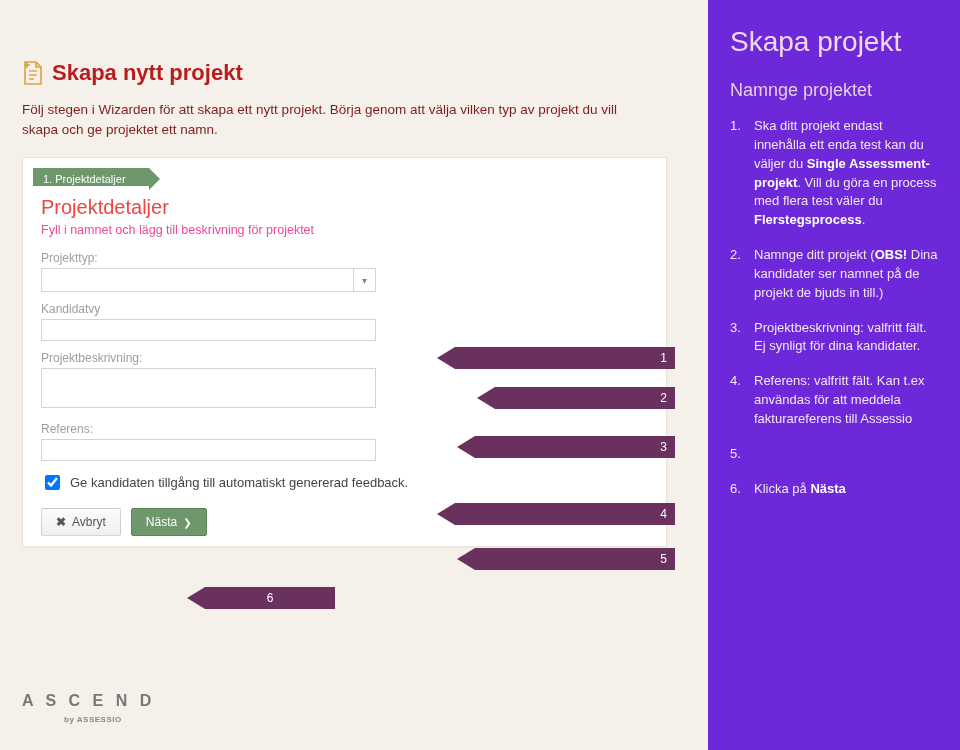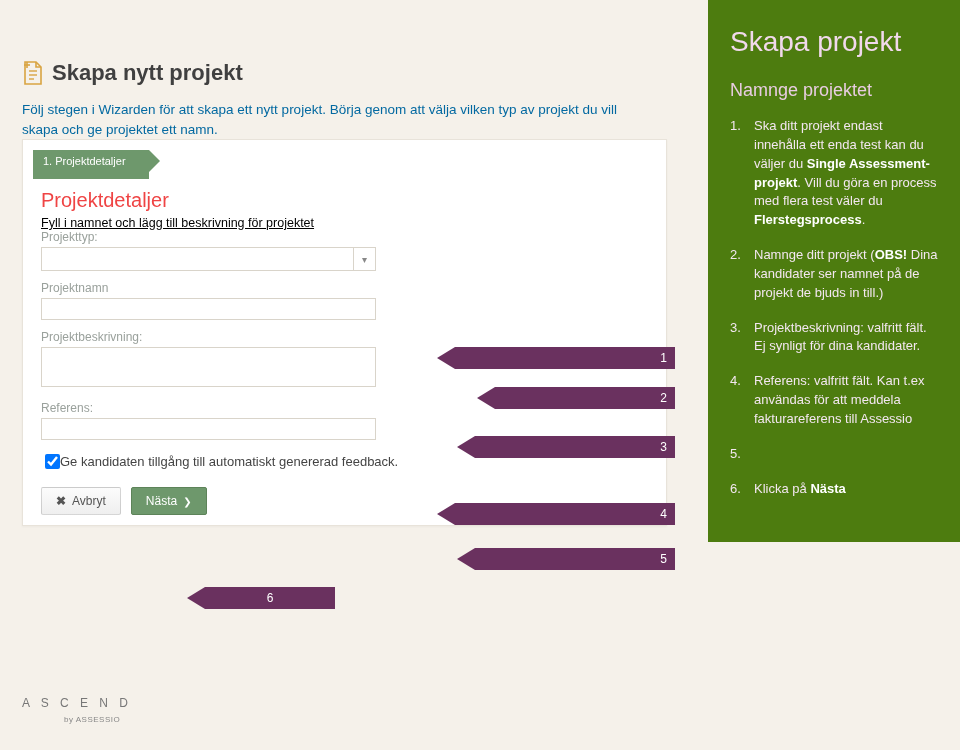--- a/index.html
+++ b/index.html
@@ -13,47 +13,48 @@
   }
   .left-col {
     position: absolute;
     left: 22px;
     top: 60px;
     width: 650px;
   }
   .page-title {
     font-size: 22px;
     font-weight: 600;
-    color: #404040;
+    color: #b91c1c;
     display: flex;
     align-items: center;
     gap: 8px;
     margin-bottom: 14px;
   }
   .doc-icon {
     width: 22px;
     height: 26px;
     position: relative;
   }
   .intro-text {
     font-size: 13.5px;
-    color: #0369a1;
+    color: #7f1d1d;
     line-height: 1.45;
+    margin-bottom: 18px;
     max-width: 630px;
   }
   .form-card {
     background: #ffffff;
     width: 645px;
     border: 1px solid #e8e3da;
     padding: 0 0 10px 0;
     box-shadow: 0 1px 2px rgba(0,0,0,0.04);
   }
   .wizard-step-label {
     width: 116px;
-    height: 29px;
+    height: 18px;
     background: #6e986c;
     color: #fff;
     font-size: 11px;
     line-height: 22px;
     padding-left: 10px;
     position: relative;
     margin: 10px 0 10px 10px;
   }
   .wizard-step-label::after {
     content: "";
@@ -66,23 +67,22 @@
     border-left: 11px solid #6e986c;
   }
   .section-heading {
     font-size: 20px;
     font-weight: 300;
     color: #ef4444;
     margin: 8px 0 4px 18px;
   }
   .section-sub {
     font-size: 12.5px;
-    color: #000000;
-    margin: 0 0 0 18px;
-    text-decoration: underline;
+    color: #ec4899;
+    margin: 0 0 14px 18px;
   }
   .field-group { margin: 0 0 10px 18px; }
   .field-label {
     font-size: 12px;
     color: #9aa19c;
     margin-bottom: 3px;
     display: block;
   }
   .text-input, .select-input, .textarea-input {
     border: 1px solid #d9d4ca;
@@ -102,20 +102,21 @@
   .textarea-input {
     width: 335px;
     height: 40px;
     resize: none;
   }
   .ref-input { width: 335px; height: 22px; }
   .checkbox-row {
     margin: 14px 0 18px 22px;
     display: flex;
     align-items: center;
+    gap: 10px;
     font-size: 13px;
     color: #444;
   }
   .checkbox-row input { width: 15px; height: 15px; }
   .btn-row {
     display: flex;
     gap: 10px;
     margin: 0 0 0 18px;
     align-items: center;
   }
@@ -143,22 +144,22 @@
   .chev-right {
     display: inline-block;
     font-size: 10px;
   }
 
   
   .right-col {
     position: absolute;
     right: 0; top: 0;
     width: 252px;
-    height: 542px;
-    background: #4d7c0f;
+    height: 750px;
+    background: #6d28d9;
     color: #fff;
     padding: 26px 22px 32px 22px;
   }
   .right-title {
     font-size: 28px;
     font-weight: 300;
     color: #f1d9ec;
     margin-bottom: 22px;
   }
   .right-subtitle {
@@ -217,30 +218,31 @@
   }
   #arrow6 .arrow-num { right: auto; left: 50%; transform: translateX(-50%); }
 
   
   .footer-logo {
     position: absolute;
     left: 22px;
     bottom: 40px;
     color: #777;
     letter-spacing: 4px;
-    font-size: 12px;
-    font-weight: 400;
+    font-size: 16px;
+    font-weight: 700;
   }
   .footer-sub {
     position: absolute;
     left: 64px;
     bottom: 26px;
     font-size: 8px;
     color: #888;
     letter-spacing: 0.5px;
+    font-weight: bold;
   }
 
   
   .select-wrap {
     position: relative;
     width: 335px;
   }
   .select-caret {
     position: absolute;
     right: 1px; top: 1px;
@@ -284,21 +286,21 @@
 
     <div class="field-group">
       <span class="field-label">Projekttyp:</span>
       <div class="select-wrap">
         <input class="select-input" readonly="" style="">
         <span class="select-caret">▾</span>
       </div>
     </div>
 
     <div class="field-group">
-      <span class="field-label">Projektnamn</span>
+      <span class="field-label">Kandidatvy</span>
       <input class="text-input" style="">
     </div>
 
     <div class="field-group">
       <span class="field-label">Projektbeskrivning:</span>
       <textarea class="textarea-input" style=""></textarea>
     </div>
 
     <div class="field-group" style="">
       <span class="field-label">Referens:</span>

